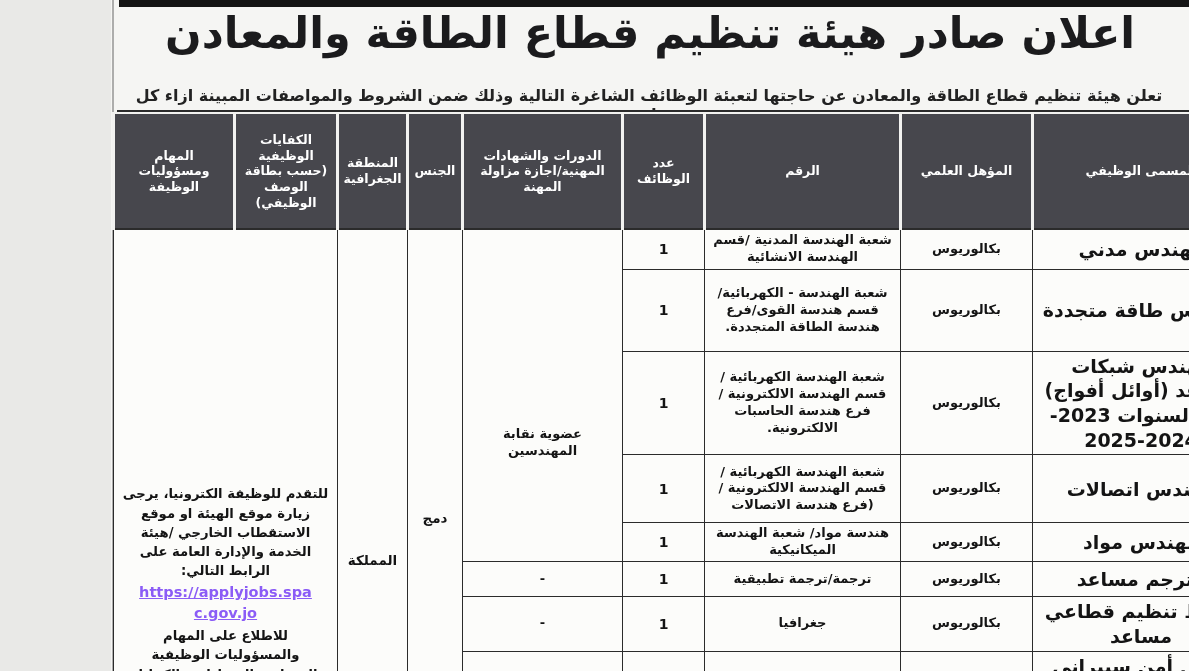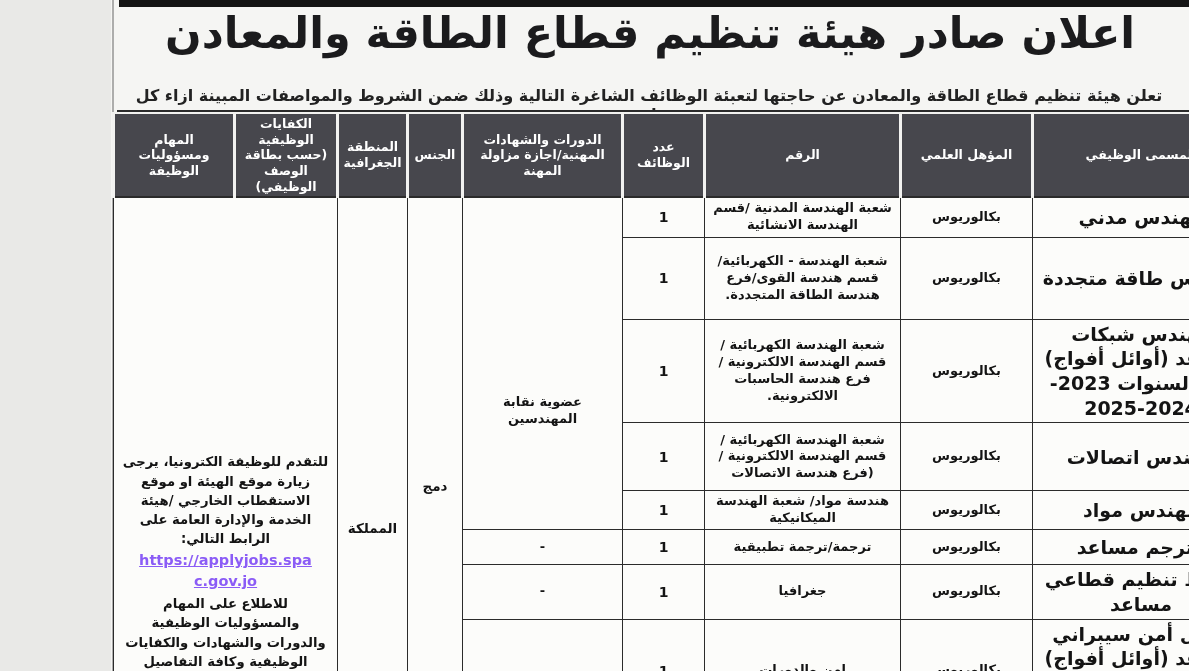--- a/index.html
+++ b/index.html
@@ -45,21 +45,21 @@
     background:#47474d;
     color:#fff;
     font-size:12.5px; font-weight:bold;
     border-left:3px solid #f2f2f0;
     border-right:3px solid #f2f2f0;
     border-top:2px solid #f2f2f0;
     border-bottom:2px solid #2b2b2b;
     height:67px;
     vertical-align:middle;
     text-align:center;
-    padding:2px 3px;
+    padding:18px 3px;
     line-height:1.25;
   }
   td {
     border:1.5px solid #2b2b2b;
     background:#fcfcfa;
     color:#141414;
     font-weight:bold;
     font-size:13px;
     text-align:center;
     vertical-align:middle;

